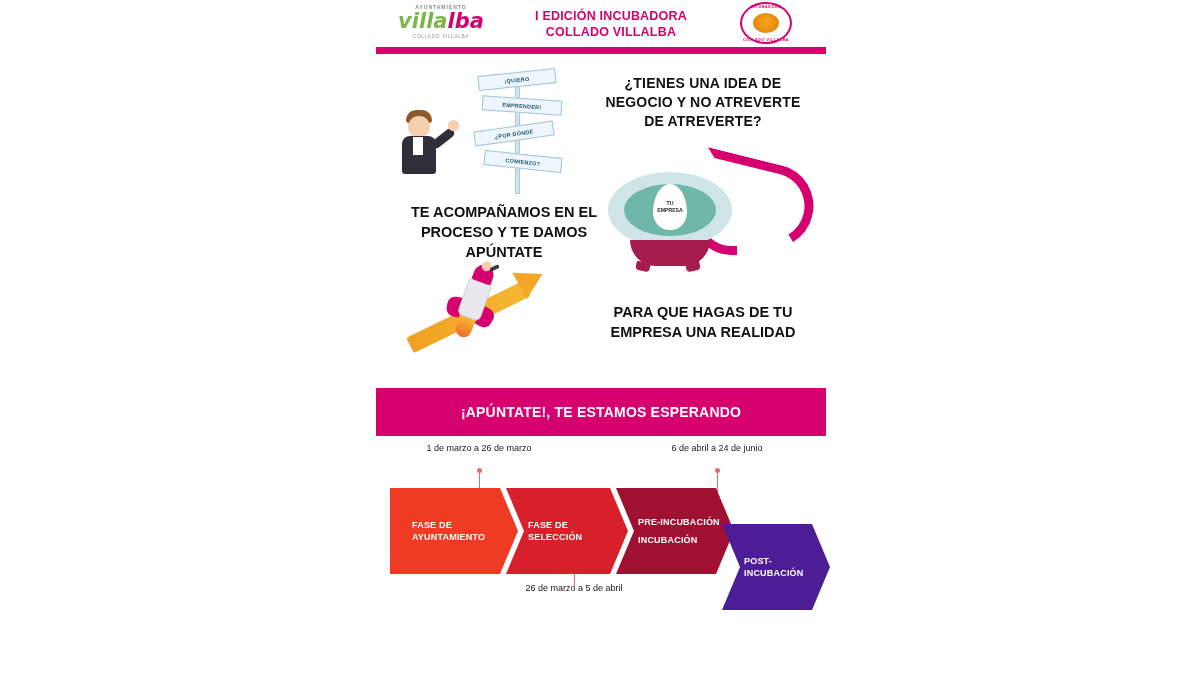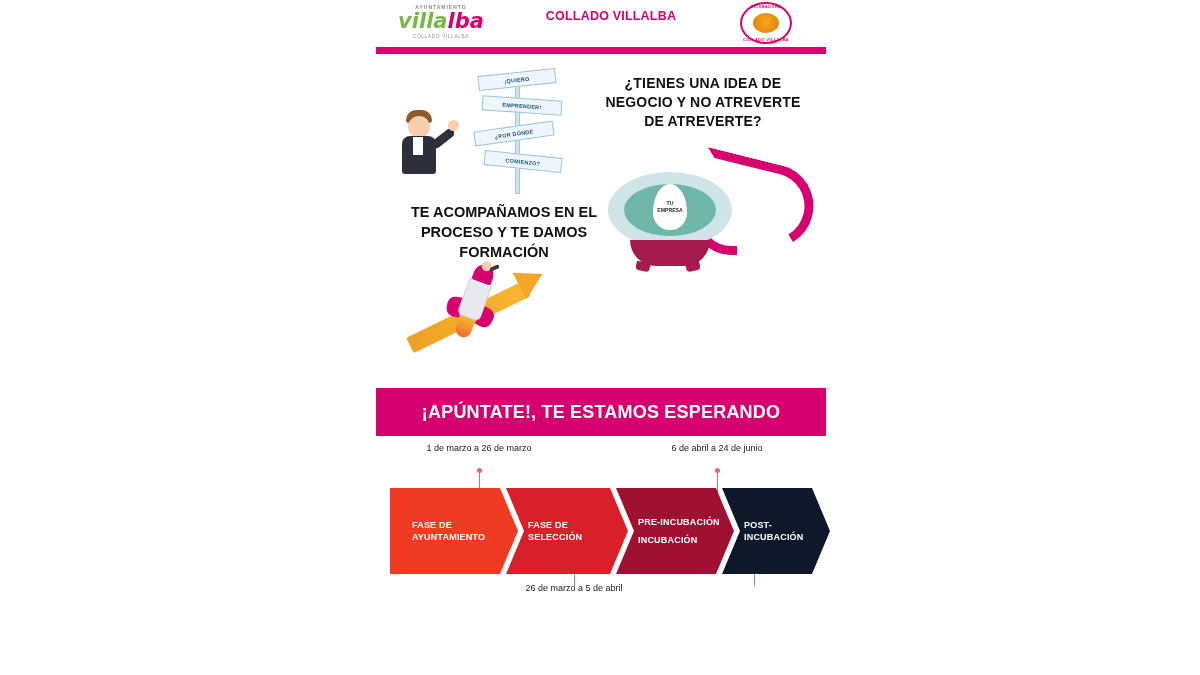--- a/index.html
+++ b/index.html
@@ -332,21 +332,21 @@
     position: absolute;
     left: 0;
     top: 388px;
     width: 450px;
     height: 48px;
     background: #d6006e;
     display: flex;
     align-items: center;
     justify-content: center;
     color: #ffffff;
-    font-size: 18px;
+    font-size: 14px;
     font-weight: bold;
     letter-spacing: 0.2px;
   }
 
   
   .timeline {
     position: absolute;
     left: 8px;
     top: 440px;
     width: 450px;
@@ -363,21 +363,21 @@
     font-weight: bold;
     font-size: 9px;
     line-height: 12px;
     letter-spacing: 0.2px;
     padding-left: 22px;
     clip-path: polygon(0 0, calc(100% - 18px) 0, 100% 50%, calc(100% - 18px) 100%, 0 100%, 18px 50%);
   }
   .chev.c1 { left: 6px;   width: 128px; background: #ef3b24; clip-path: polygon(0 0, calc(100% - 18px) 0, 100% 50%, calc(100% - 18px) 100%, 0 100%); }
   .chev.c2 { left: 122px; width: 122px; background: #d8202a; }
   .chev.c3 { left: 232px; width: 118px; background: #a01030; }
-  .chev.c4 { left: 338px; width: 108px; background: #0f172a; }
+  .chev.c4 { left: 338px; width: 108px; background: #4c1d95; margin-top: 36px; }
 
   .tl-label {
     position: absolute;
     text-align: center;
     font-size: 9px;
     line-height: 13px;
     color: #1a1a1a;
   }
   .tl-l1 { left: 30px;  top: 2px;   width: 130px; }
   .tl-l2 { left: 268px; top: 2px;   width: 130px; }
@@ -428,20 +428,21 @@
   <div class="poster">
 
     <div class="header">
       <div class="logo-villalba">
         <div class="lv-top">AYUNTAMIENTO</div>
         <div class="lv-main">villa<span class="pink">lba</span></div>
         <div class="lv-sub">COLLADO VILLALBA</div>
       </div>
 
       <div class="header-title">
+        <div>I EDICIÓN INCUBADORA</div>
         <div>COLLADO VILLALBA</div>
       </div>
 
       <div class="logo-incubadora">
         <div class="ring"></div>
         <div class="egg"></div>
         <div class="li-top">INCUBADORA</div>
         <div class="li-bot">COLLADO VILLALBA</div>
       </div>
     </div>
@@ -477,38 +478,39 @@
         <div class="foot-l"></div>
         <div class="foot-r"></div>
         <div class="egg2">
           <div class="egg-text">
             <span>TU</span><br>
             <span>EMPRESA</span>
           </div>
         </div>
       </div>
 
-      <div class="h-acompanamos">TE ACOMPAÑAMOS EN EL PROCESO Y TE DAMOS FORMACIÓN</div>
+      <div class="h-acompanamos">TE ACOMPAÑAMOS EN EL PROCESO Y TE DAMOS APÚNTATE</div>
 
       <div class="rocketwrap">
         <div class="arrow-shaft"></div>
         <div class="arrow-head"></div>
         <div class="rocket">
           <div class="flame"></div>
           <div class="finl"></div>
           <div class="finr"></div>
           <div class="bodyr"></div>
           <div class="nose"></div>
           <div class="rider">
             <div class="rhead"></div>
             <div class="rarm"></div>
           </div>
         </div>
       </div>
 
+      <div class="h-realidad">PARA QUE HAGAS DE TU EMPRESA UNA REALIDAD</div>
     </div>
 
     <div class="cta">¡APÚNTATE!, TE ESTAMOS ESPERANDO</div>
 
     <div class="timeline">
       <div class="tl-label tl-l1">1 de marzo a 26 de marzo</div>
       <div class="tl-label tl-l2">6 de abril a 24 de junio</div>
       <div class="tl-label tl-l3">26 de marzo a 5 de abril</div>
 
       <div class="dot d1"></div>

